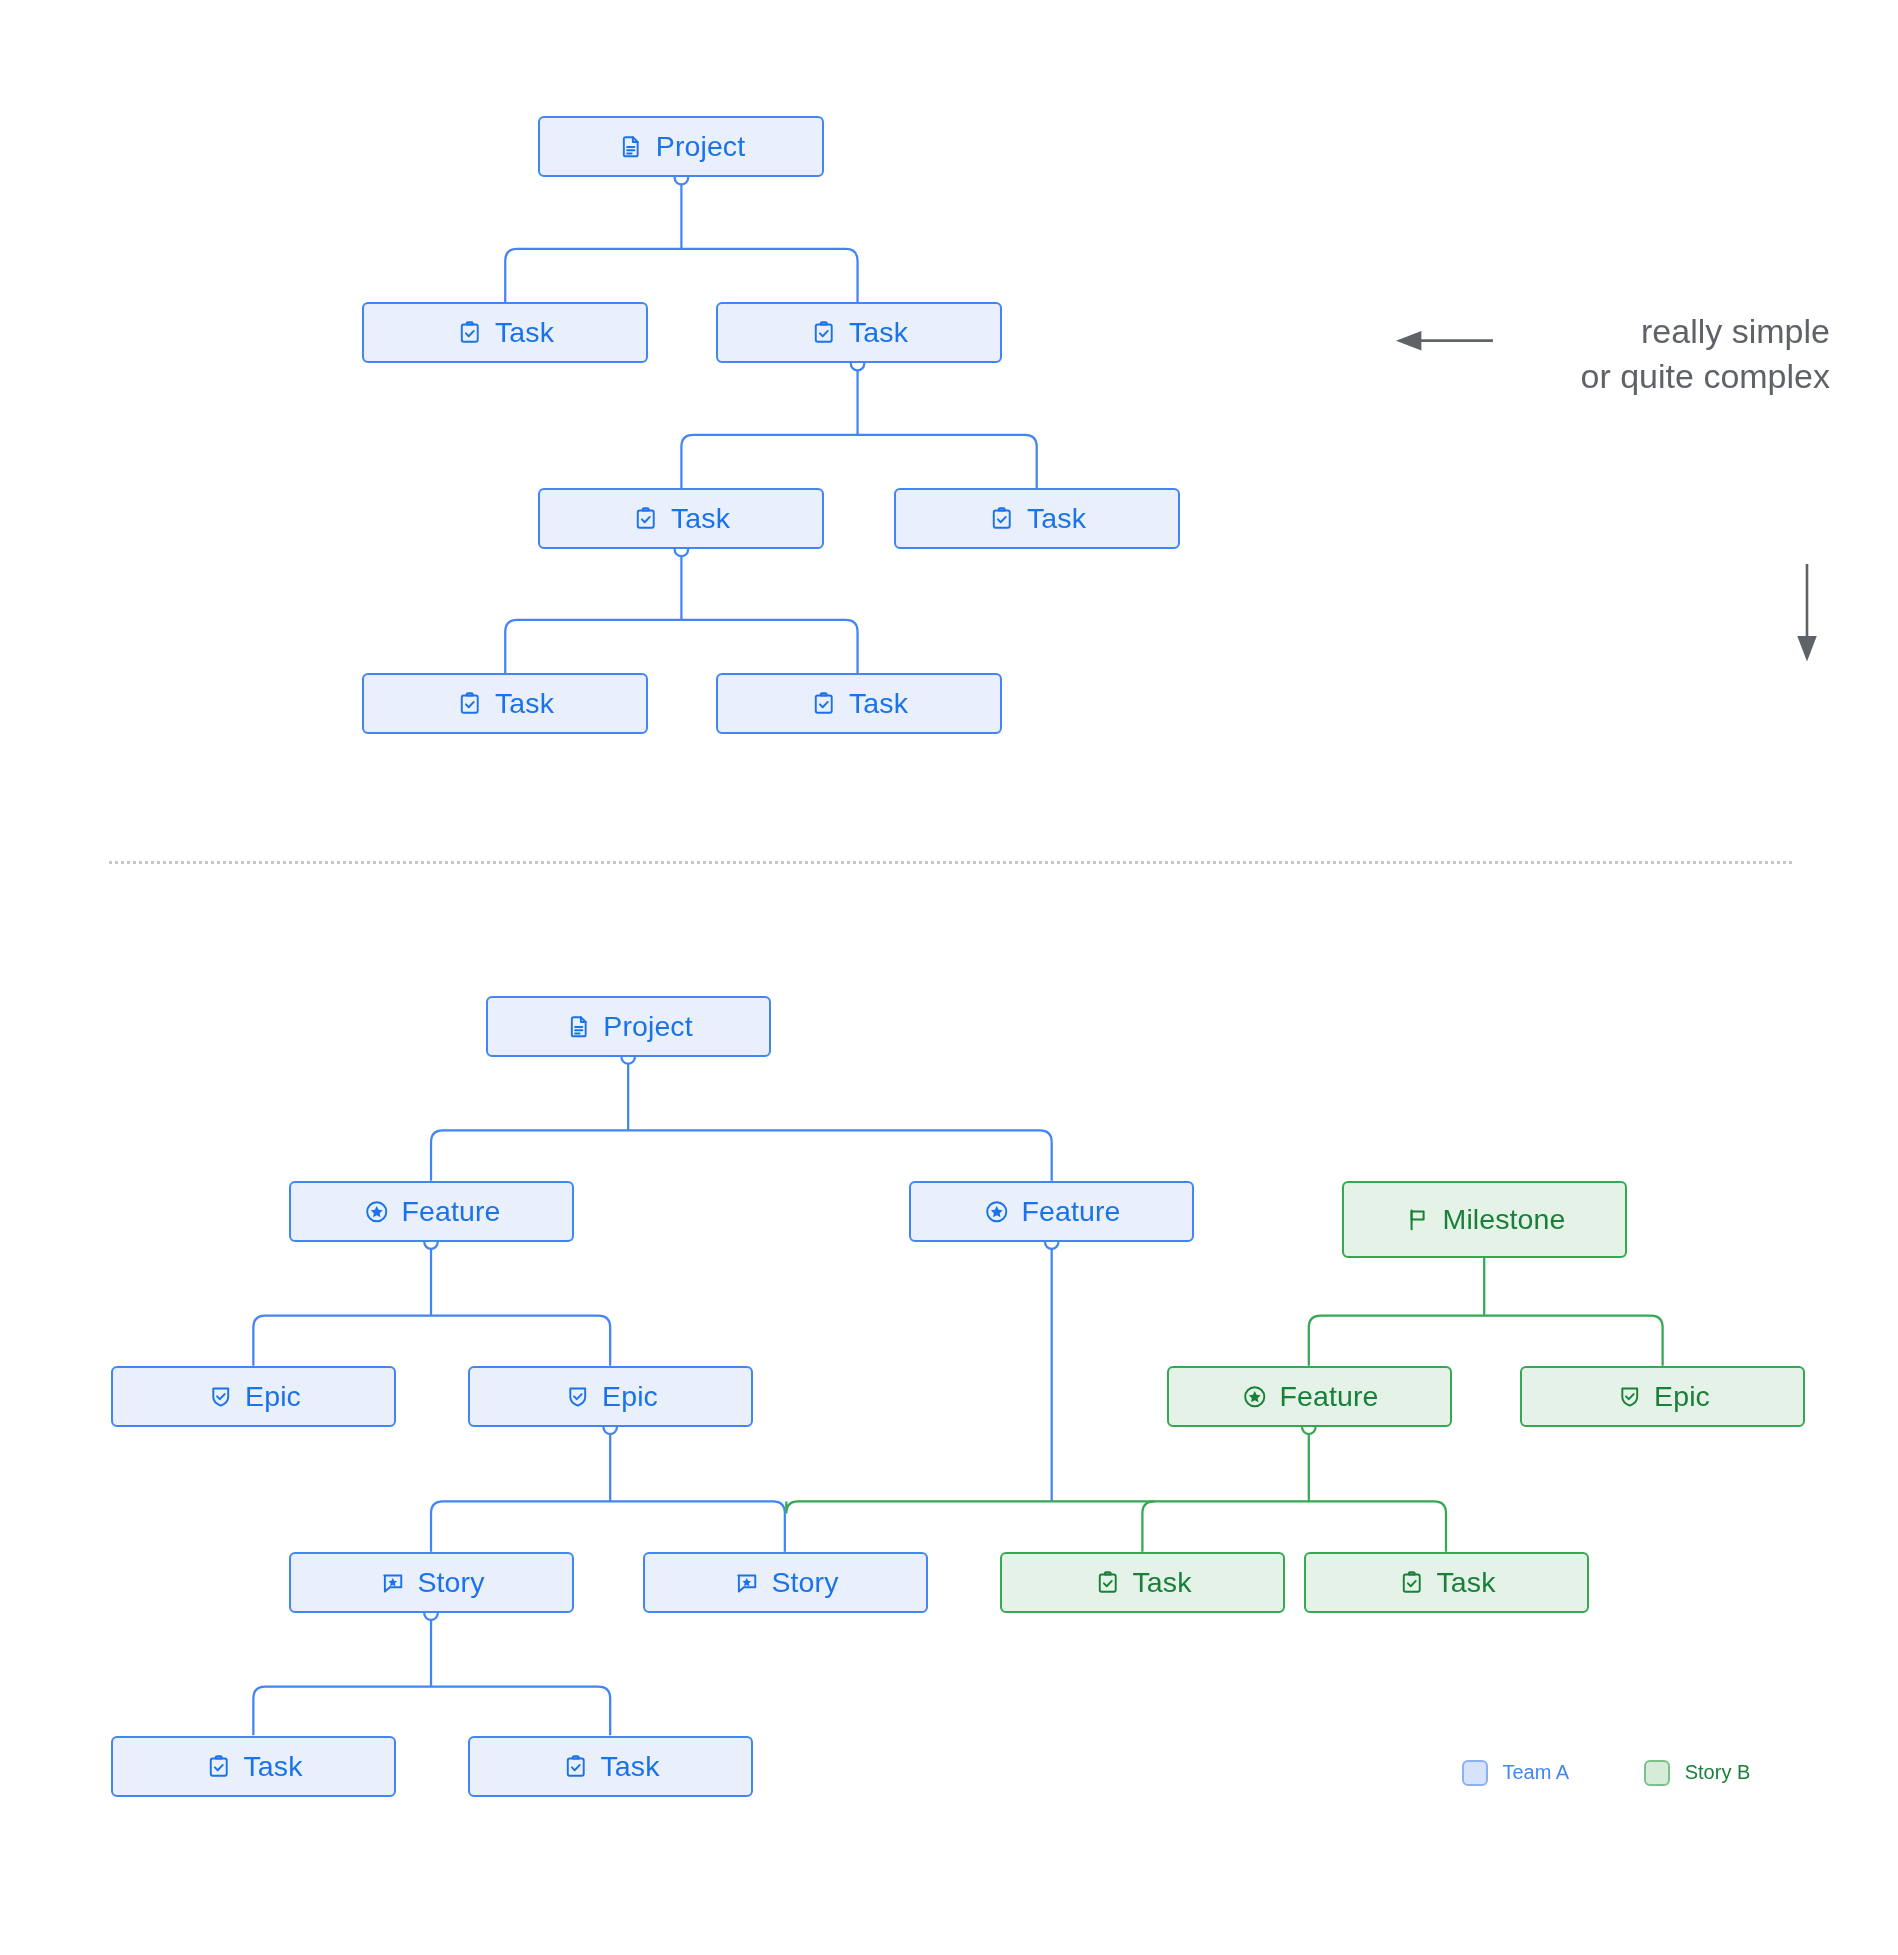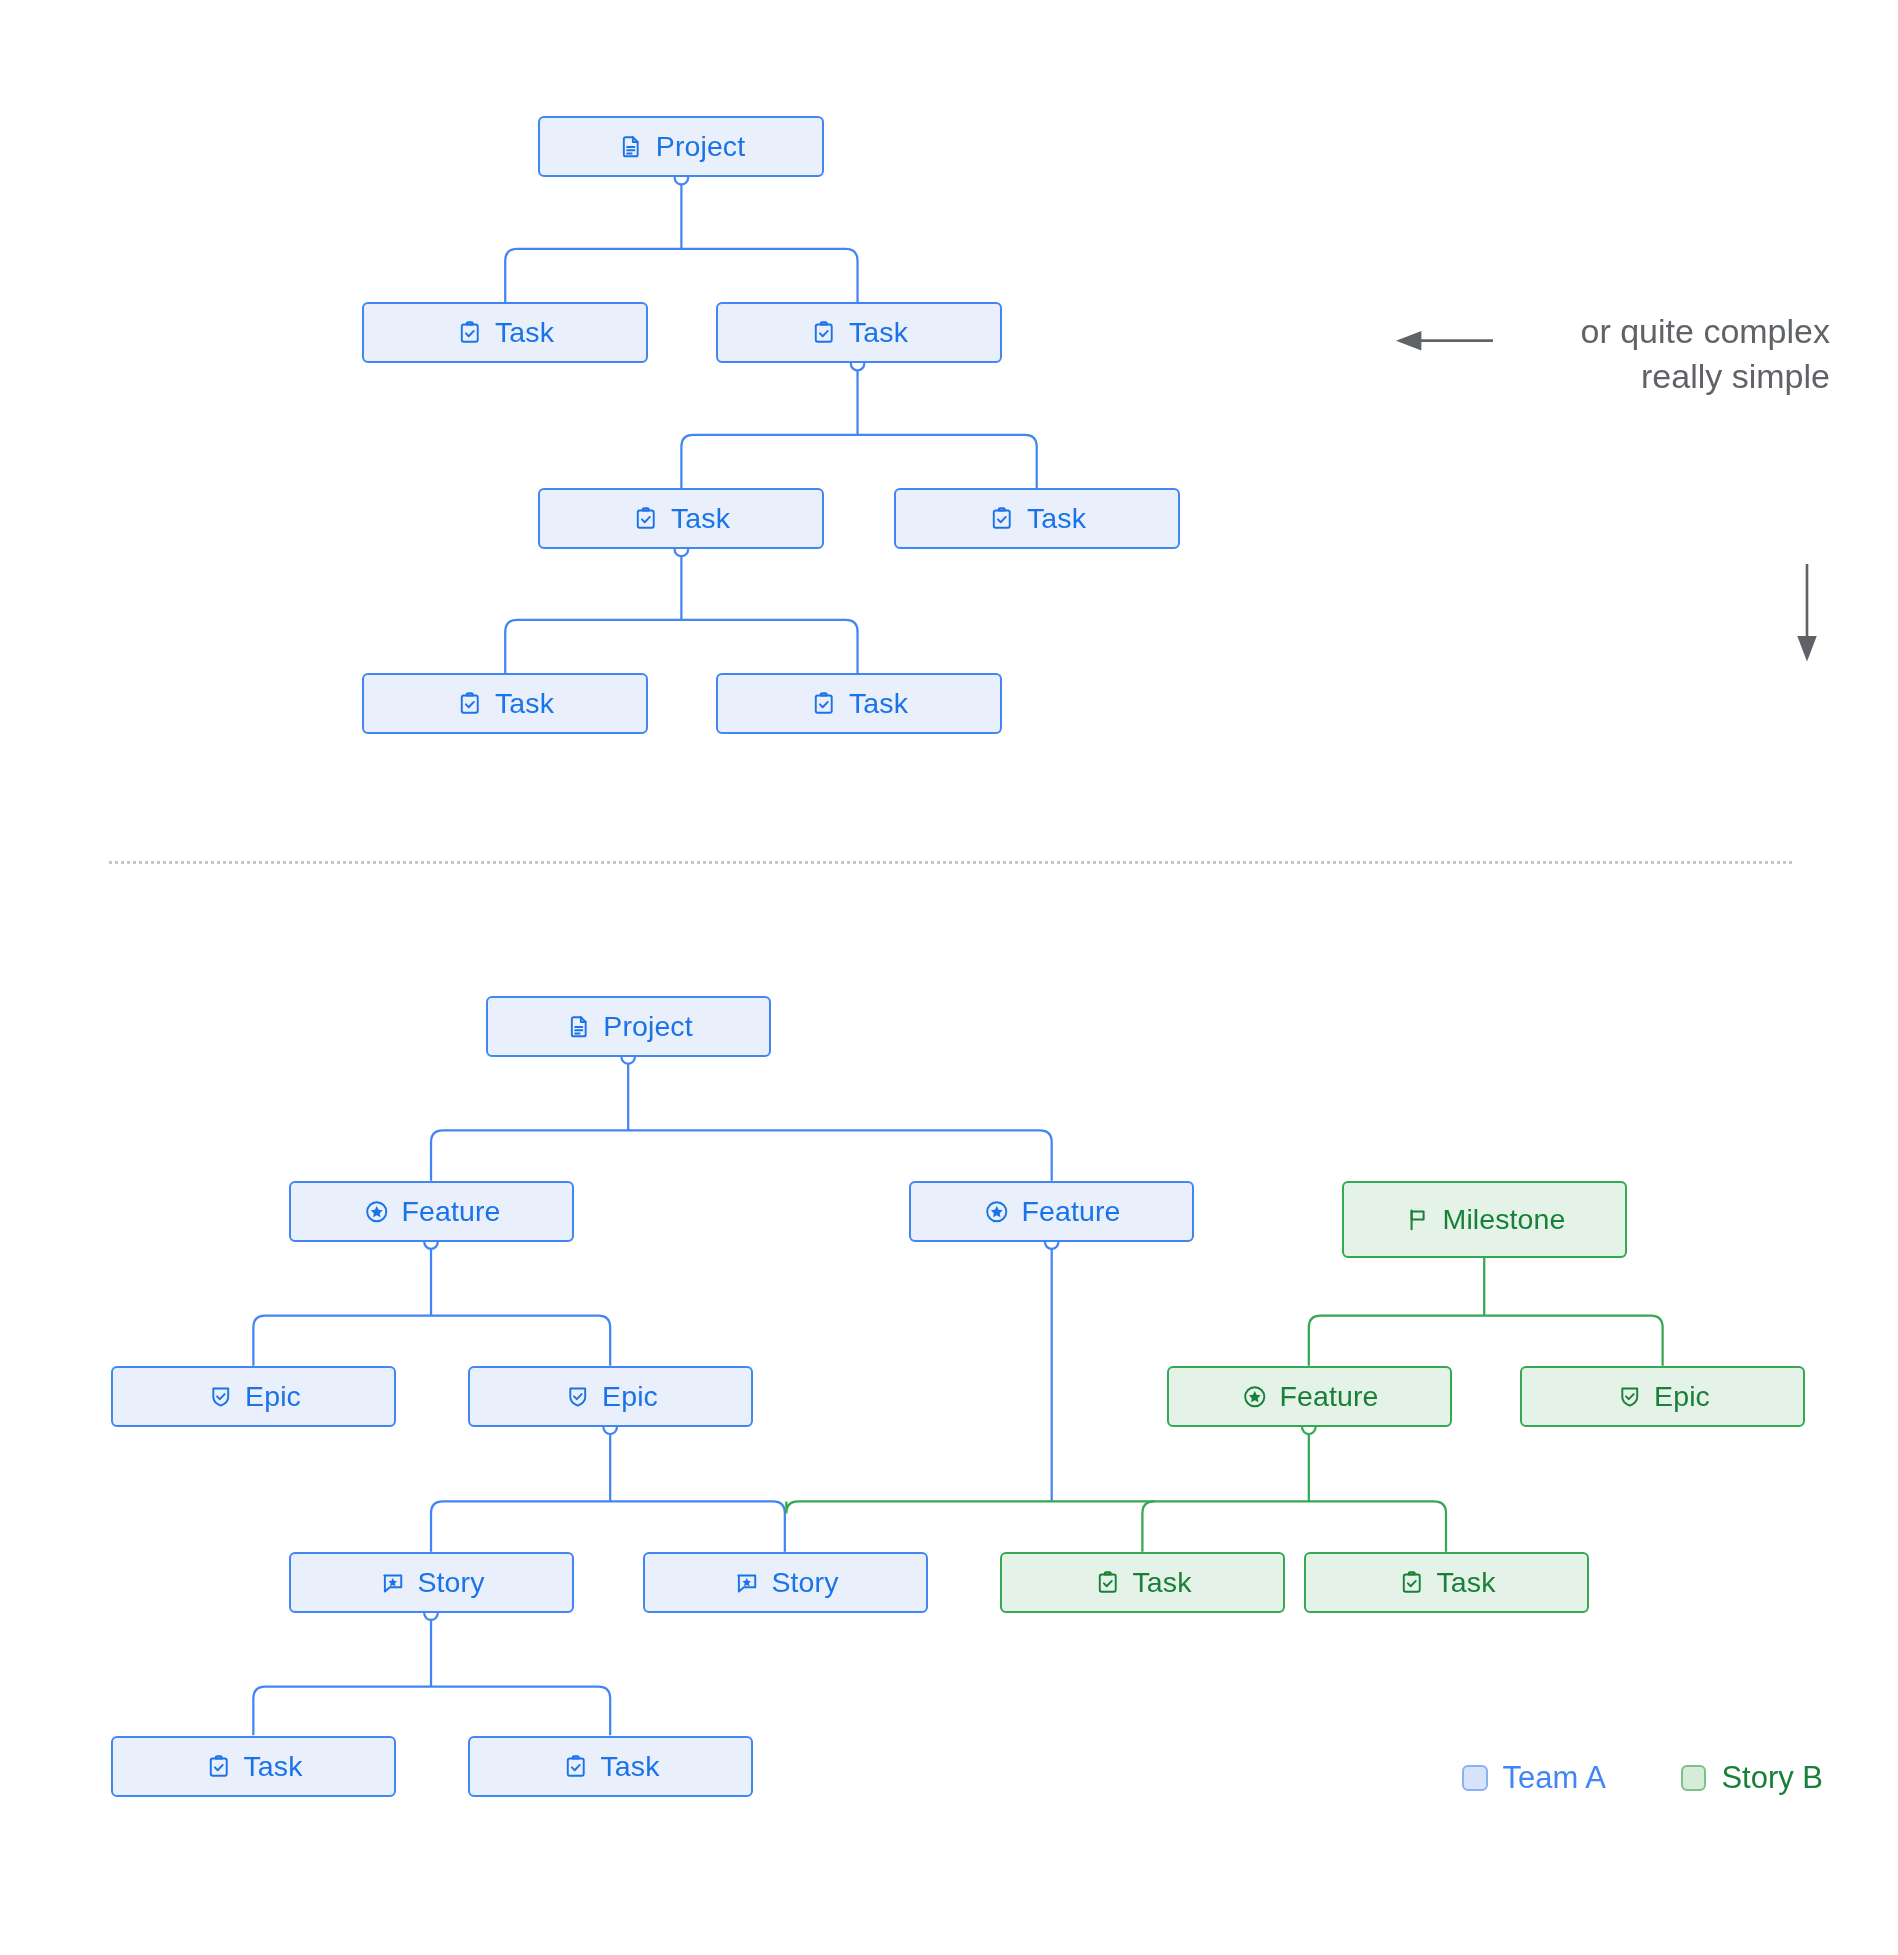--- a/index.html
+++ b/index.html
@@ -112,21 +112,21 @@
     left: 1462px;
     top: 1760px;
     display: flex;
     align-items: center;
     gap: 75px;
   }
   .legend-item {
     display: flex;
     align-items: center;
     gap: 15px;
-    font-size: 31px;
+    font-size: 20px;
   }
   .legend-swatch {
     width: 25.5px;
     height: 25.5px;
     border-radius: 6px;
     border: 2.2px solid transparent;
     box-sizing: border-box;
   }
   .legend-item.blue { color: #4285f4; }
   .legend-item.blue .legend-swatch { background: #d7e3fb; border-color: #8ab0f5; }
@@ -286,22 +286,22 @@
   </div>
 
   <div class="ann-arrow-left">
     <svg viewBox="0 0 130 34" xmlns="http://www.w3.org/2000/svg">
       <path d="M0 17 L34 4 L34 30 Z" fill="#5f6368"></path>
       <path d="M32 17 L130 17" stroke="#5f6368" stroke-width="3.5"></path>
     </svg>
   </div>
 
   <div class="annotation" style="left:1155px; top:309px; width:675px;">
+    <span class="line">really simple</span>
     <span class="line">or quite complex</span>
-    <span class="line">really simple</span>
   </div>
 
   <div class="ann-arrow-down">
     <svg viewBox="0 0 40 130" xmlns="http://www.w3.org/2000/svg">
       <path d="M20 0 L20 98" stroke="#5f6368" stroke-width="3.5"></path>
       <path d="M20 130 L7 96 L33 96 Z" fill="#5f6368"></path>
     </svg>
   </div>
 
   <div class="divider"></div>

